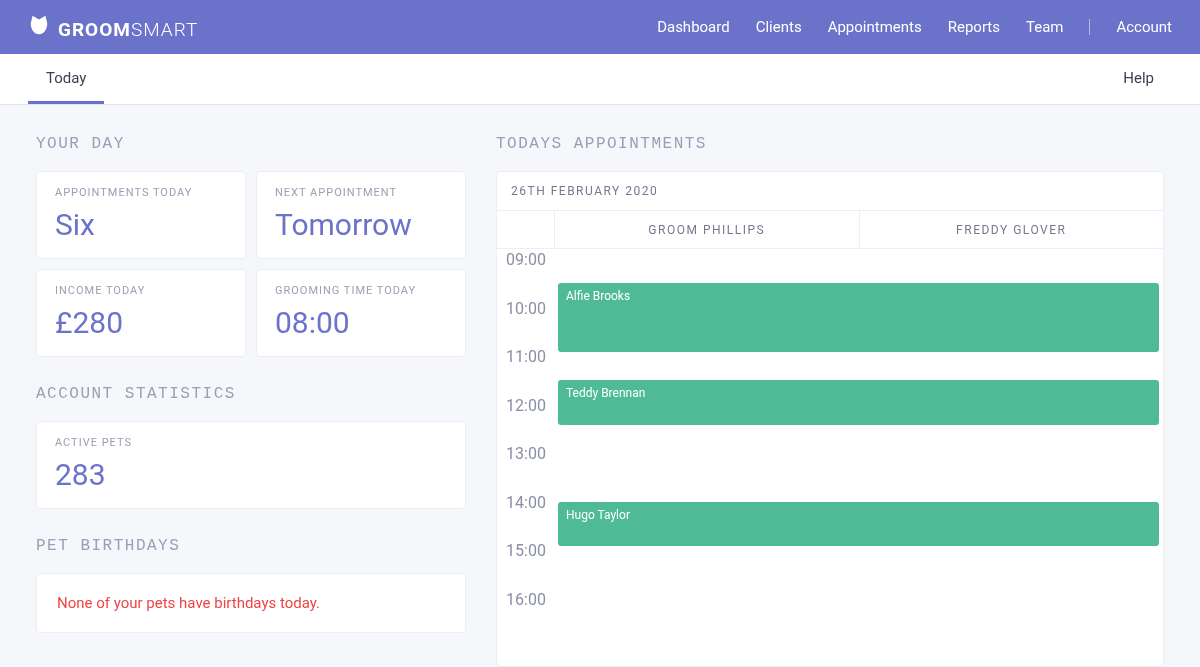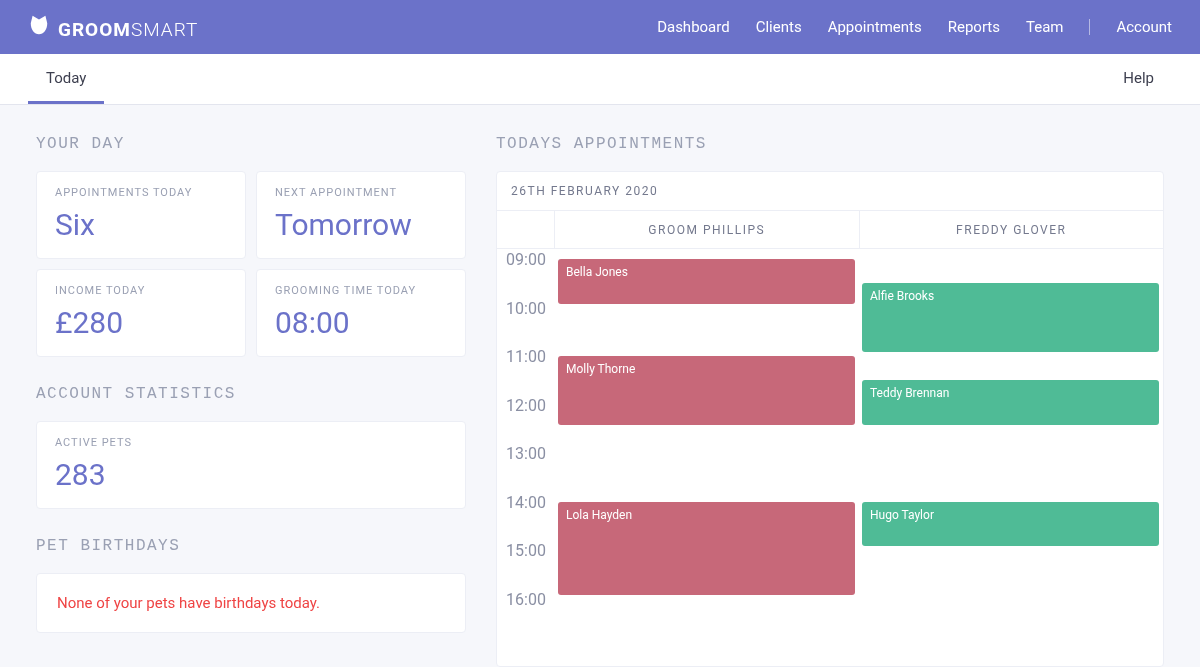--- a/index.html
+++ b/index.html
@@ -257,25 +257,20 @@
             <div class="hour" style="top: 10px;">09:00</div>
             <div class="hour" style="top: 58.5714px;">10:00</div>
             <div class="hour" style="top: 107.143px;">11:00</div>
             <div class="hour" style="top: 155.714px;">12:00</div>
             <div class="hour" style="top: 204.286px;">13:00</div>
             <div class="hour" style="top: 252.857px;">14:00</div>
             <div class="hour" style="top: 301.429px;">15:00</div>
             <div class="hour" style="top: 350px;">16:00</div>
           </div>
         <div class="columns">
-          <div class="col-lane" id="lane-0">
-              <div class="appt pink" style="top: 10px; height: 44.5714px;">Bella Jones</div>
-              <div class="appt pink" style="top: 107.143px; height: 68.8571px;">Molly Thorne</div>
-              <div class="appt pink" style="top: 252.857px; height: 93.1429px;">Lola Hayden</div>
-            </div>
           <div class="col-lane" id="lane-1">
               <div class="appt green" style="top: 34.2857px; height: 68.8571px;">Alfie Brooks</div>
               <div class="appt green" style="top: 131.429px; height: 44.5714px;">Teddy Brennan</div>
               <div class="appt green" style="top: 252.857px; height: 44.5714px;">Hugo Taylor</div>
             </div>
         </div>
       </div>
     </div>
   </div>
 </div>

